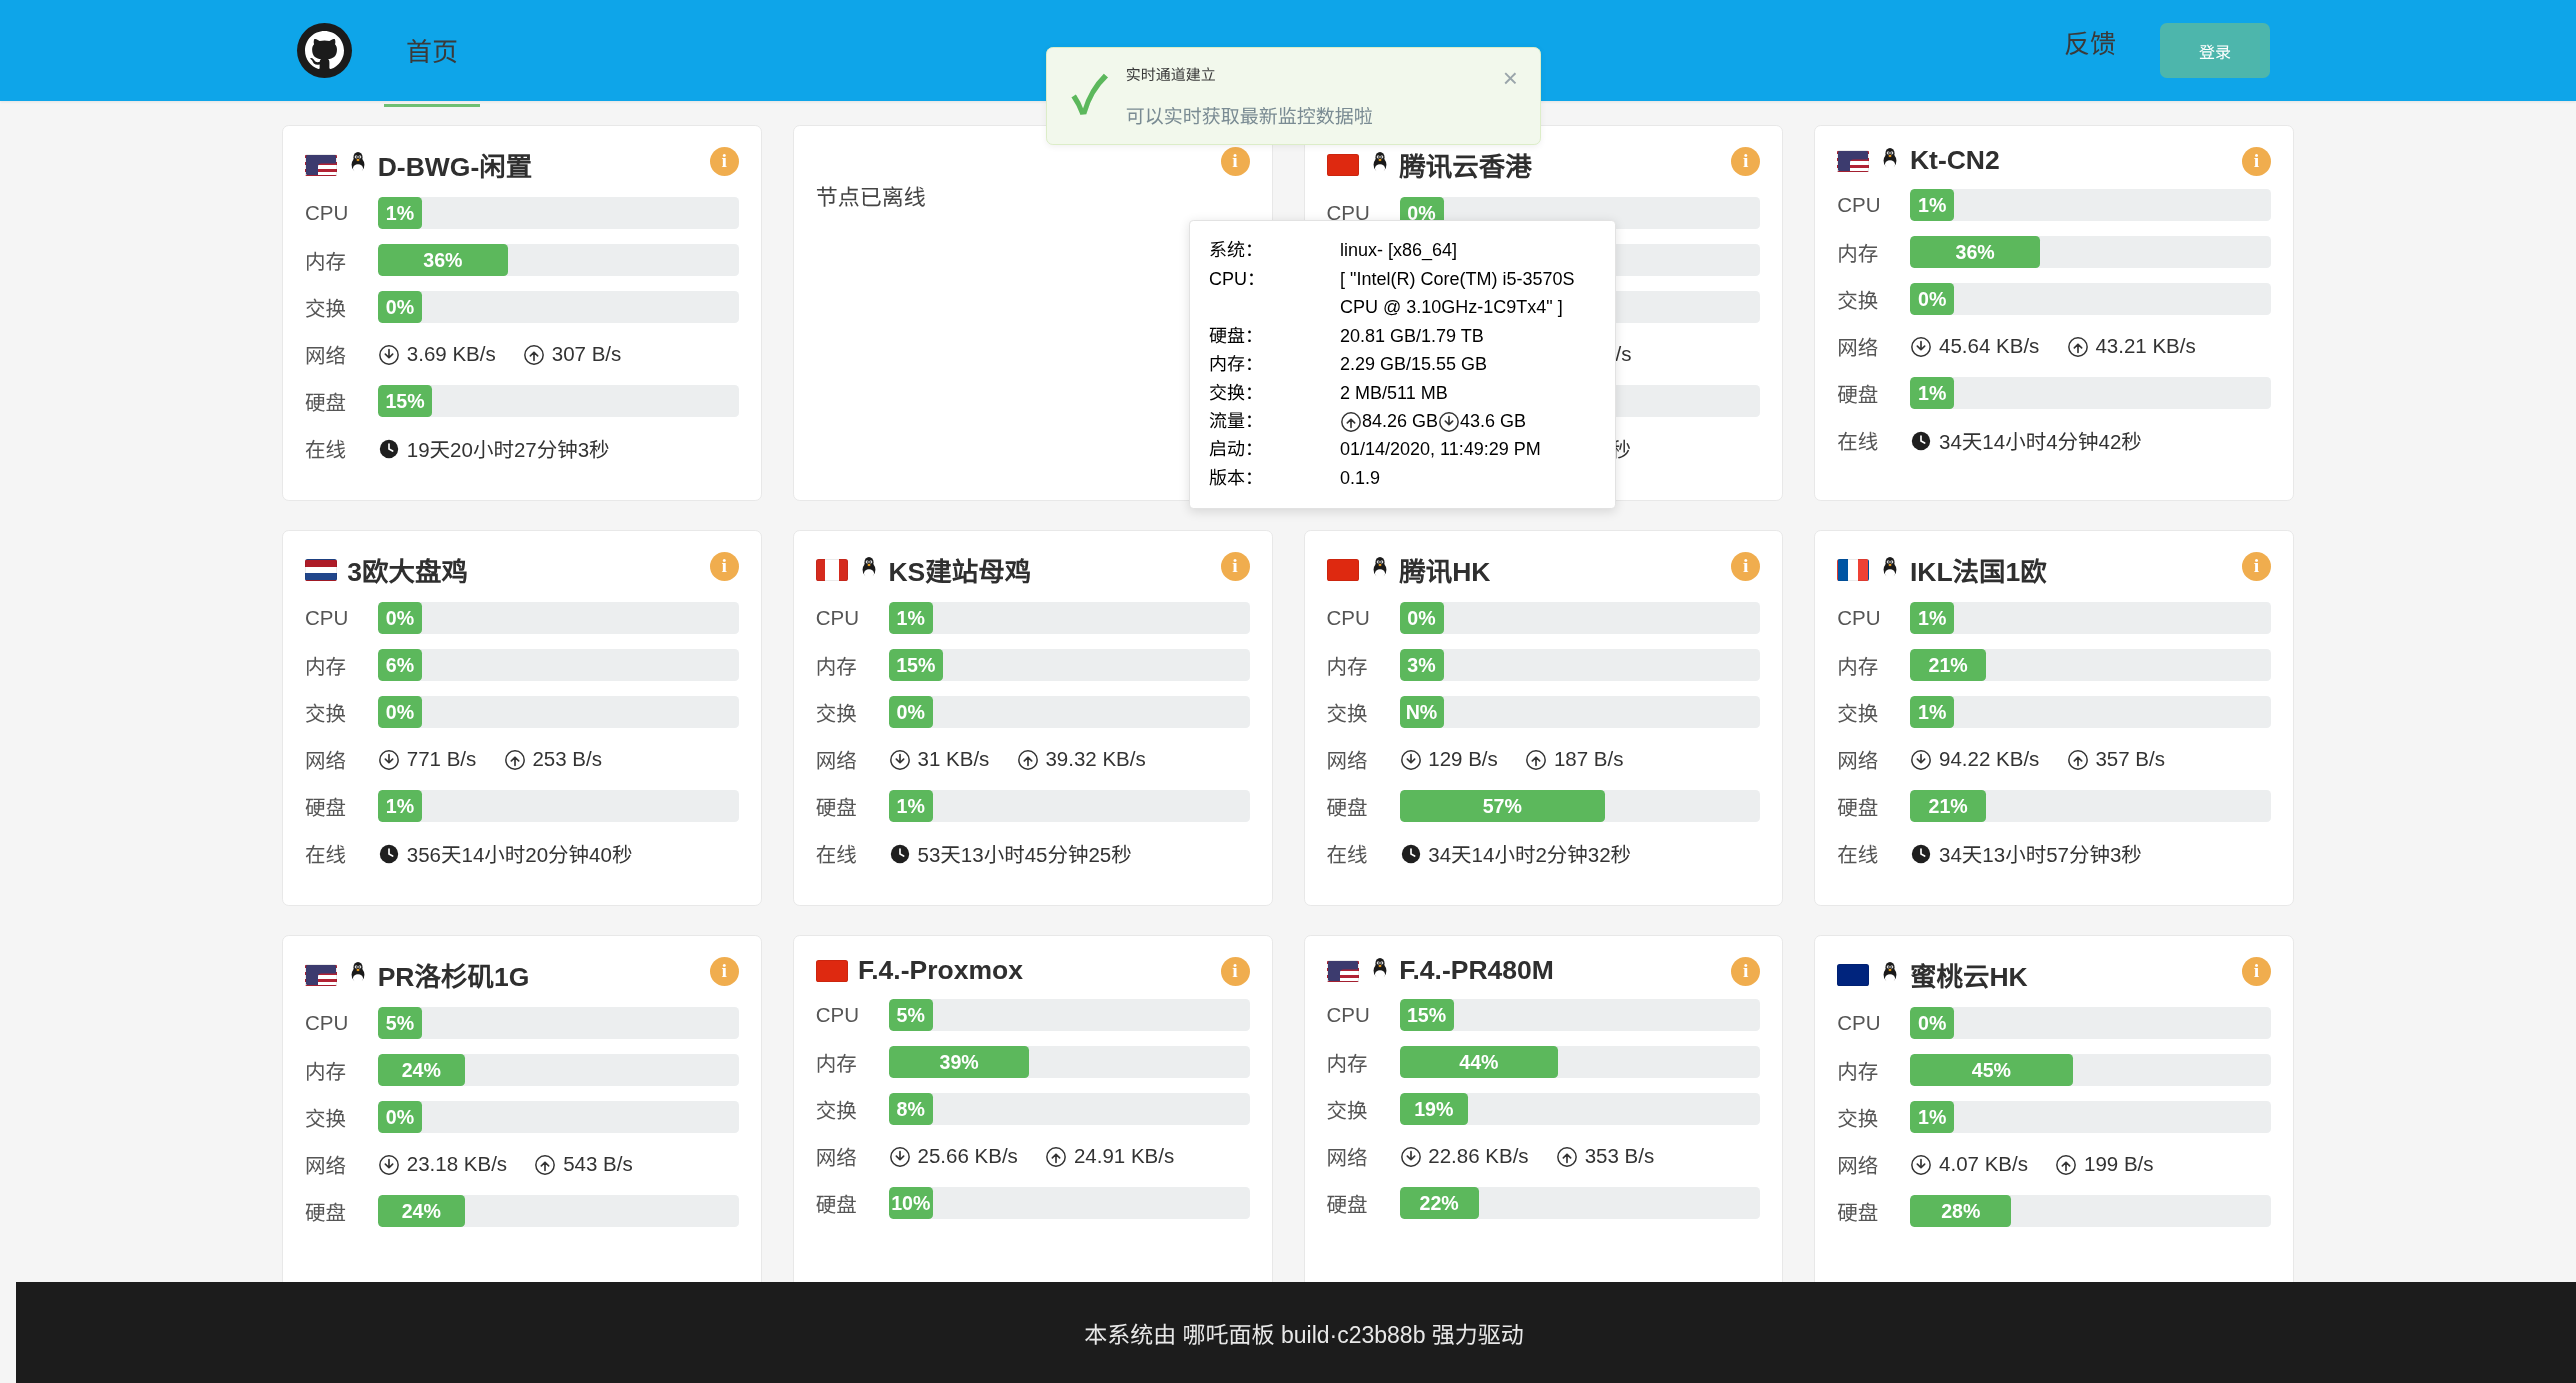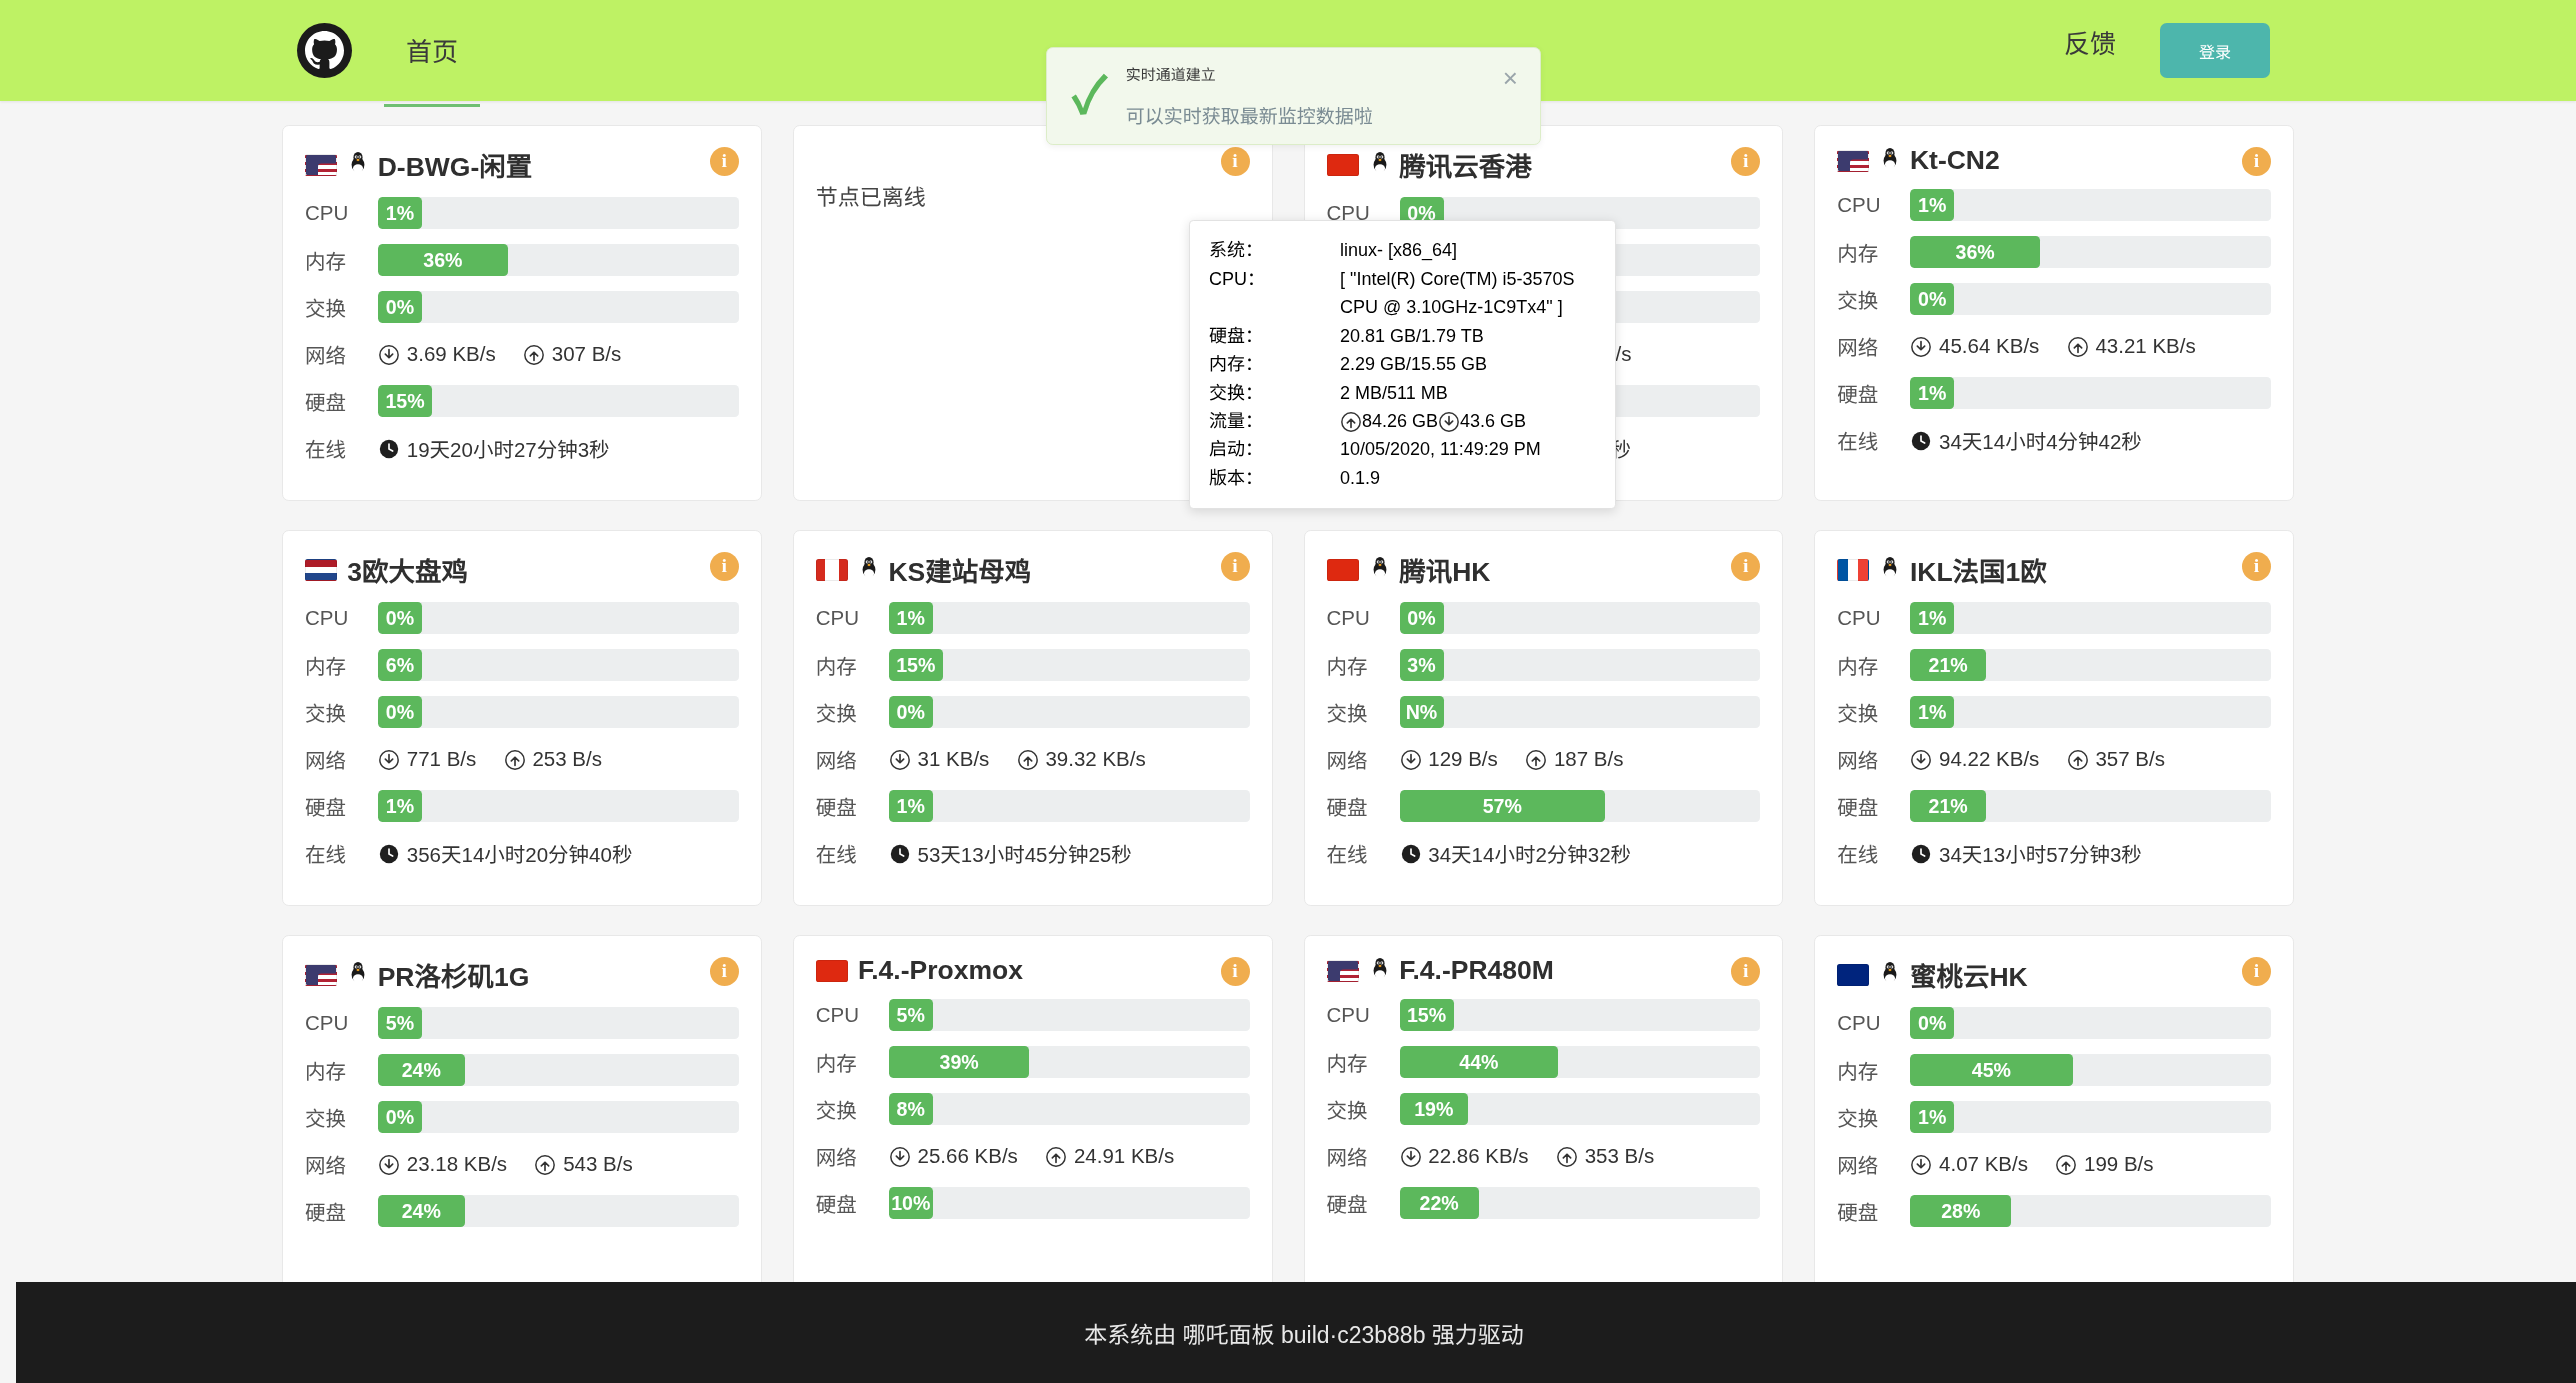--- a/index.html
+++ b/index.html
@@ -8,21 +8,21 @@
     height: 1384px;
     background: #f5f5f5;
     font-family: "Liberation Sans", sans-serif;
     overflow: hidden;
   }
   body { position: relative; }
 
   
   .navbar {
     height: 101px;
-    background: #bef264;
+    background: #0ea5e9;
     display: flex;
     align-items: center;
     box-shadow: 0 0.9px 2.6px rgba(0,0,0,.08);
     position: relative;
     z-index: 30;
   }
   .nav-left { display: flex; align-items: center; margin-left: 297px; }
   .logo {
     width: 55px; height: 55px; border-radius: 50%;
     background: #1b1b1b;
@@ -1055,21 +1055,21 @@
     <div class="tt-val"><svg class="ico" viewBox="0 0 24 24" aria-hidden="true">
           <circle cx="12" cy="12" r="10" fill="none" stroke="#333" stroke-width="1.6"></circle>
           <path d="M12 18V9M8 13l4-4 4 4" fill="none" stroke="#333" stroke-width="1.8" stroke-linecap="round" stroke-linejoin="round"></path>
         </svg>84.26 GB<svg class="ico" viewBox="0 0 24 24" aria-hidden="true">
           <circle cx="12" cy="12" r="10" fill="none" stroke="#333" stroke-width="1.6"></circle>
           <path d="M12 6v9M8 11l4 4 4-4" fill="none" stroke="#333" stroke-width="1.8" stroke-linecap="round" stroke-linejoin="round"></path>
         </svg>43.6 GB</div>
   </div>
     <div class="tt-row">
     <div class="tt-key">启动：</div>
-    <div class="tt-val">10/05/2020, 11:49:29 PM</div>
+    <div class="tt-val">01/14/2020, 11:49:29 PM</div>
   </div>
     <div class="tt-row">
     <div class="tt-key">版本：</div>
     <div class="tt-val">0.1.9</div>
   </div>
   </div>
 
 <div class="footer">本系统由 哪吒面板 build·c23b88b 强力驱动</div>
 
 

